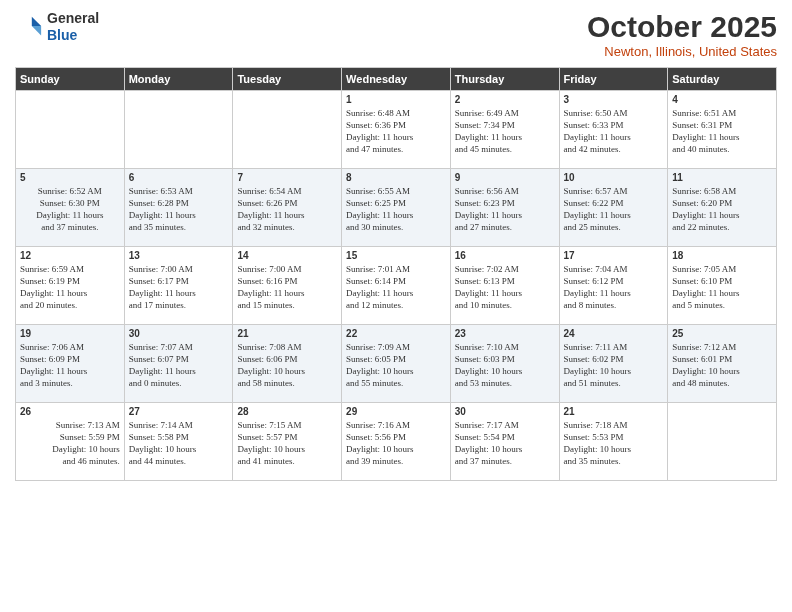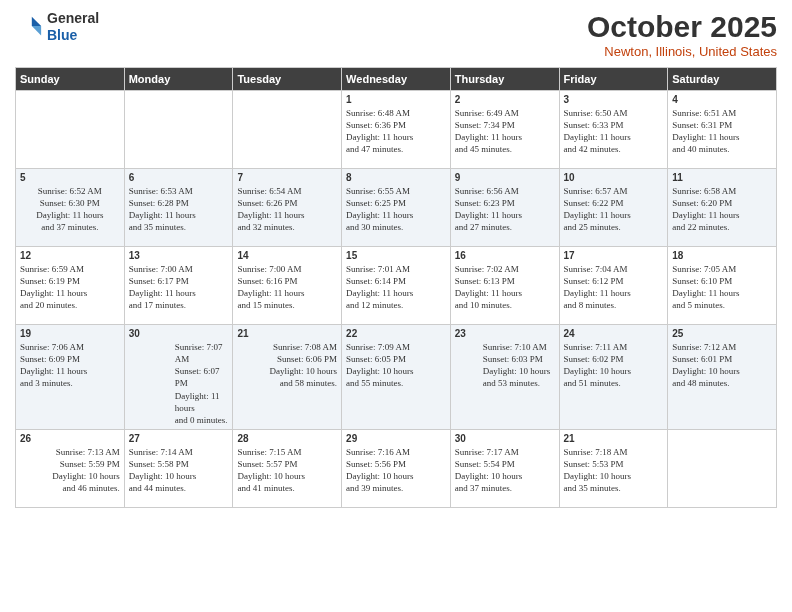--- a/index.html
+++ b/index.html
@@ -262,42 +262,42 @@
         <tr>
           <td>
             <div class="day-number">19</div>
             <div class="day-content" style="white-space: pre-line;">Sunrise: 7:06 AM
 Sunset: 6:09 PM
 Daylight: 11 hours
 and 3 minutes.</div>
           </td>
           <td>
             <div class="day-number">30</div>
-            <div class="day-content" style="white-space: pre-line; margin-left: 46px;">Sunrise: 7:07 AM
+            <div class="day-content" style="white-space: pre-line;">Sunrise: 7:07 AM
 Sunset: 6:07 PM
 Daylight: 11 hours
 and 0 minutes.</div>
           </td>
           <td>
             <div class="day-number">21</div>
-            <div class="day-content" style="white-space: pre-line; text-align: right;">Sunrise: 7:08 AM
+            <div class="day-content" style="white-space: pre-line;">Sunrise: 7:08 AM
 Sunset: 6:06 PM
 Daylight: 10 hours
 and 58 minutes.</div>
           </td>
           <td>
             <div class="day-number">22</div>
             <div class="day-content" style="white-space: pre-line;">Sunrise: 7:09 AM
 Sunset: 6:05 PM
 Daylight: 10 hours
 and 55 minutes.</div>
           </td>
           <td>
             <div class="day-number">23</div>
-            <div class="day-content" style="white-space: pre-line; margin-left: 28px;">Sunrise: 7:10 AM
+            <div class="day-content" style="white-space: pre-line;">Sunrise: 7:10 AM
 Sunset: 6:03 PM
 Daylight: 10 hours
 and 53 minutes.</div>
           </td>
           <td>
             <div class="day-number">24</div>
             <div class="day-content" style="white-space: pre-line;">Sunrise: 7:11 AM
 Sunset: 6:02 PM
 Daylight: 10 hours
 and 51 minutes.</div>

